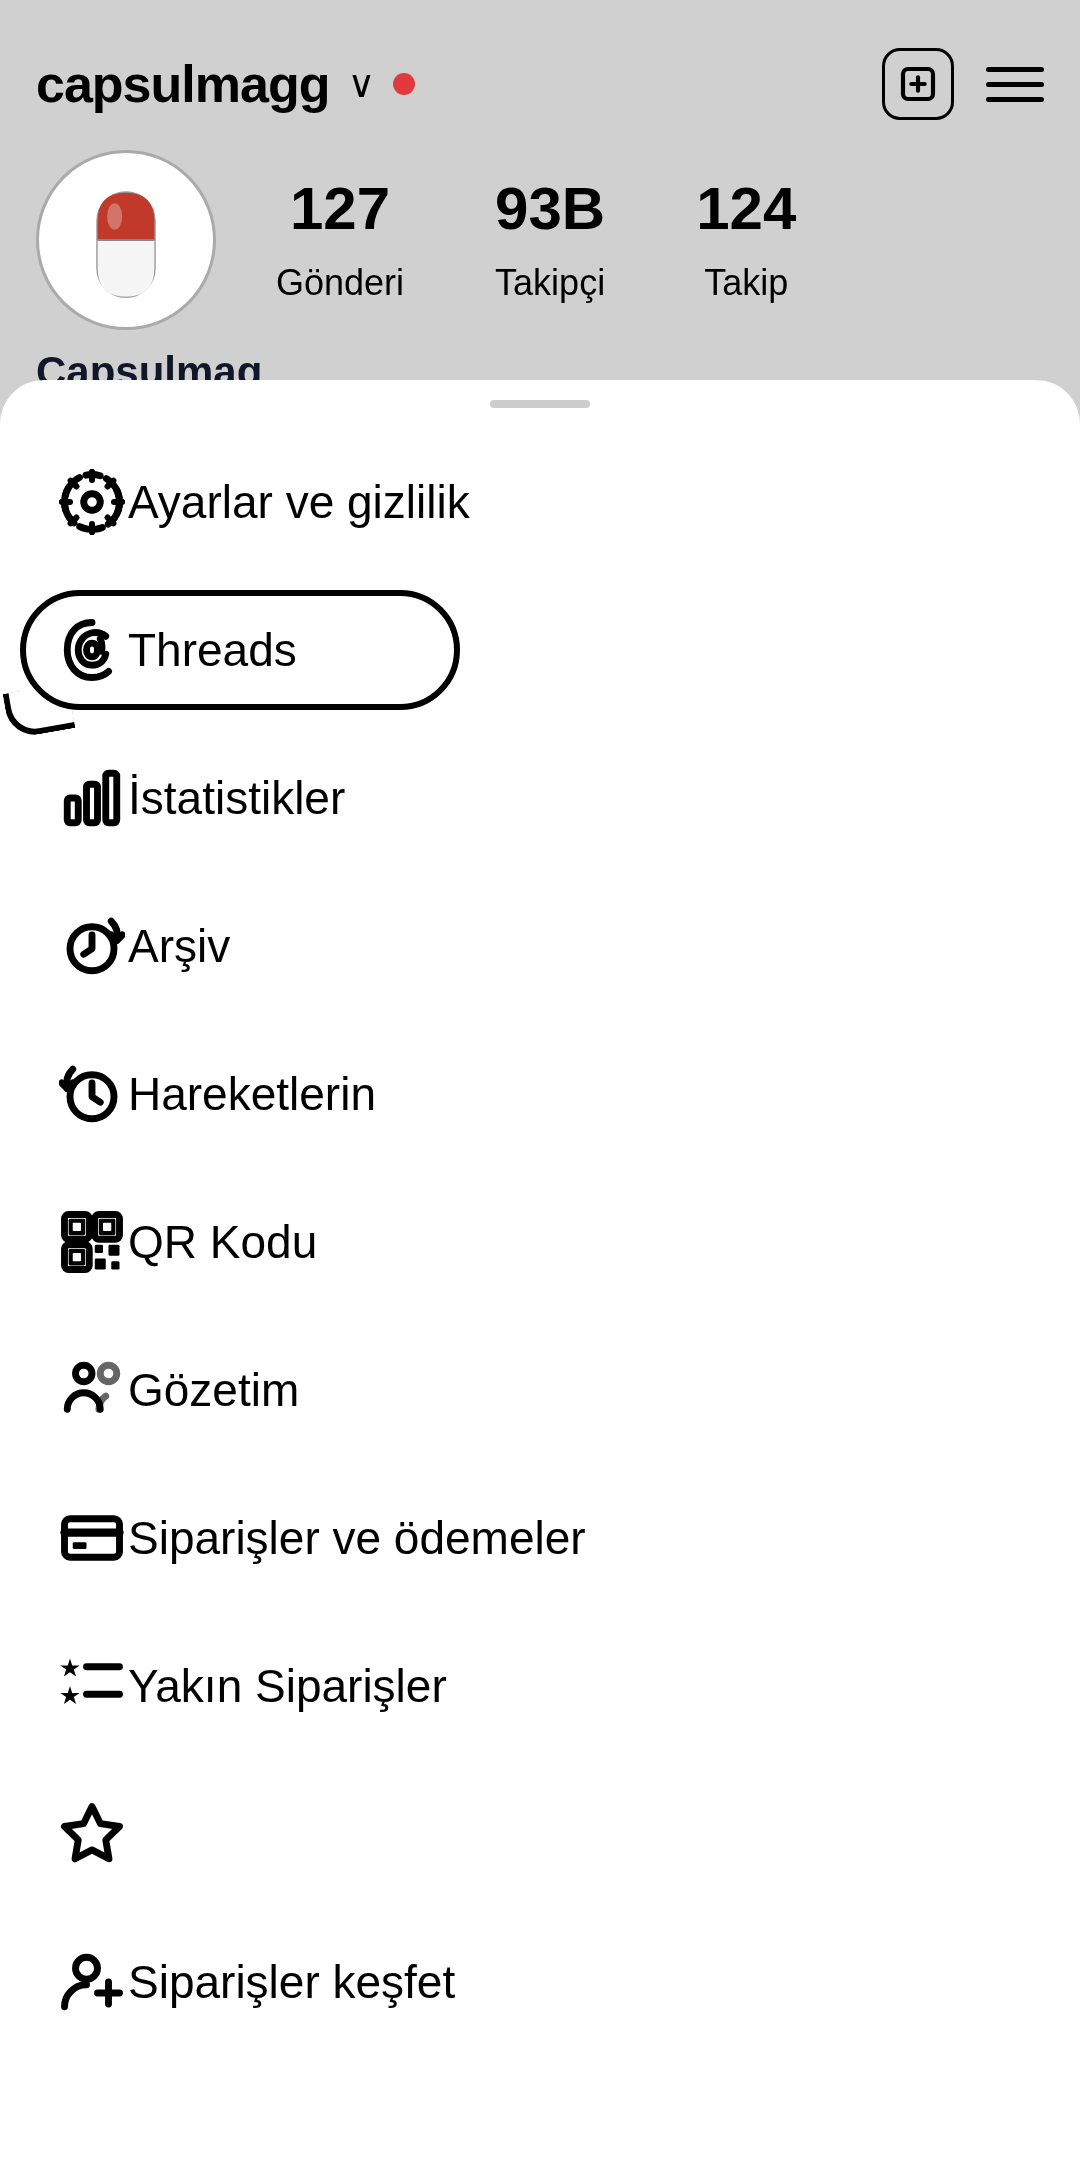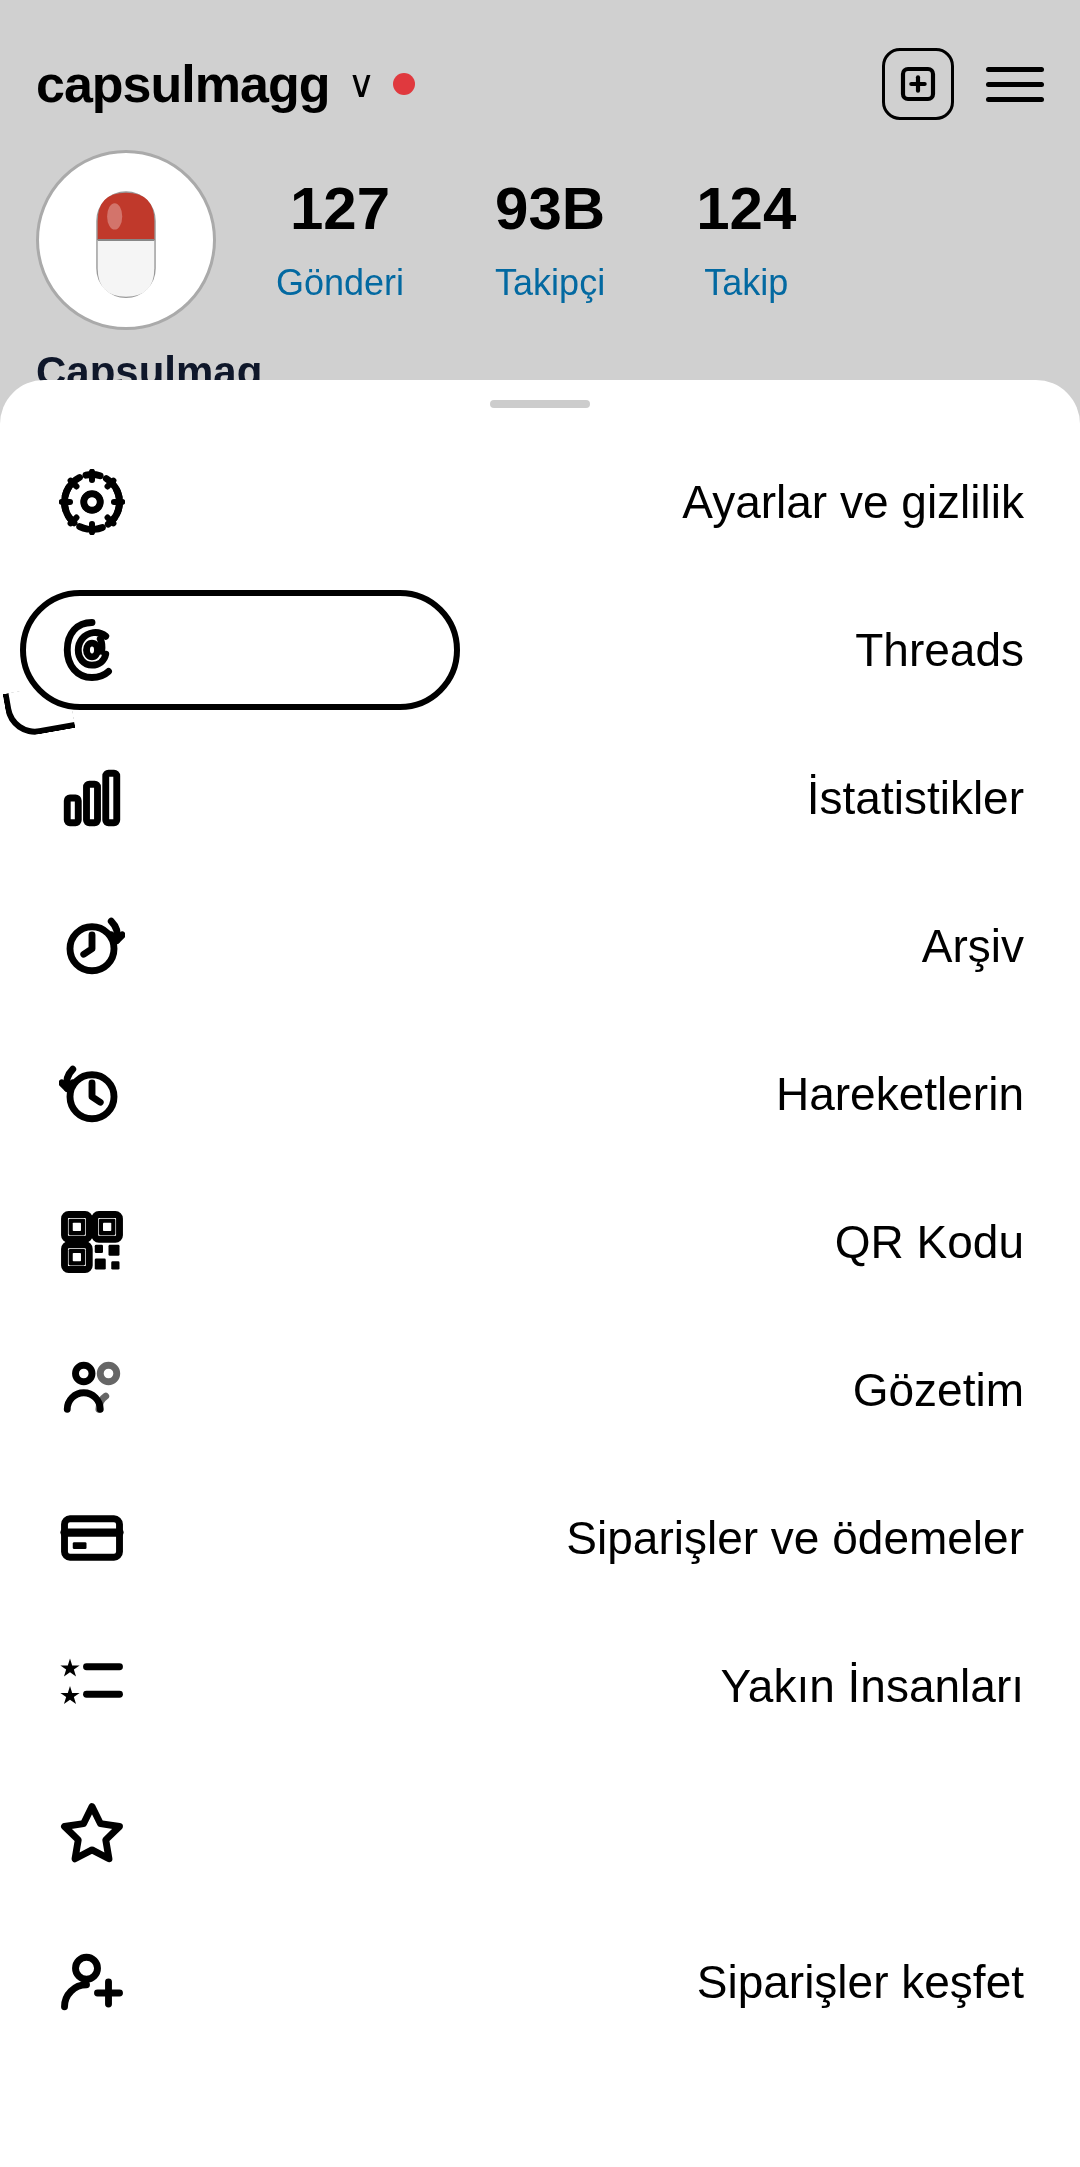--- a/index.html
+++ b/index.html
@@ -134,21 +134,21 @@
 
     .stat-number {
       font-size: 60px;
       font-weight: 700;
       color: #000;
       line-height: 1.1;
     }
 
     .stat-label {
       font-size: 36px;
-      color: #0369a1;
+      color: #000000;
       margin-top: 20px;
     }
 
     .profile-name-area {
       margin-top: 16px;
     }
 
     .profile-name {
       font-size: 42px;
       font-weight: 700;
@@ -187,25 +187,23 @@
 
     
     .menu-list {
       list-style: none;
       margin-top: 20px;
     }
 
     .menu-item {
       display: flex;
       align-items: center;
-      gap: 44px;
       padding: 38px 56px;
       cursor: pointer;
       position: relative;
-      justify-content: space-between;
     }
 
     .menu-icon {
       width: 72px;
       height: 72px;
       display: flex;
       align-items: center;
       justify-content: center;
       flex-shrink: 0;
     }
@@ -450,21 +448,21 @@
     <li class="menu-item">
       <div class="menu-icon">
         <svg viewBox="0 0 24 24">
 
           <polygon points="4,2 4.8,4.5 7.5,4.5 5.4,6 6.2,8.5 4,7 1.8,8.5 2.6,6 0.5,4.5 3.2,4.5" fill="#000" stroke="none"></polygon>
           <polygon points="4,12 4.8,14.5 7.5,14.5 5.4,16 6.2,18.5 4,17 1.8,18.5 2.6,16 0.5,14.5 3.2,14.5" fill="#000" stroke="none"></polygon>
           <line x1="10" y1="5" x2="22" y2="5" stroke-width="2.5" stroke-linecap="round"></line>
           <line x1="10" y1="15" x2="22" y2="15" stroke-width="2.5" stroke-linecap="round"></line>
         </svg>
       </div>
-      <span class="menu-label">Yakın İnsanları</span>
+      <span class="menu-label">Yakın Siparişler</span>
     </li>
 
     <li class="menu-item">
       <div class="menu-icon">
         <svg viewBox="0 0 24 24">
           <polygon points="12,2 15.09,8.26 22,9.27 17,14.14 18.18,21.02 12,17.77 5.82,21.02 7,14.14 2,9.27 8.91,8.26"></polygon>
         </svg>
       </div>
     </li>
 

